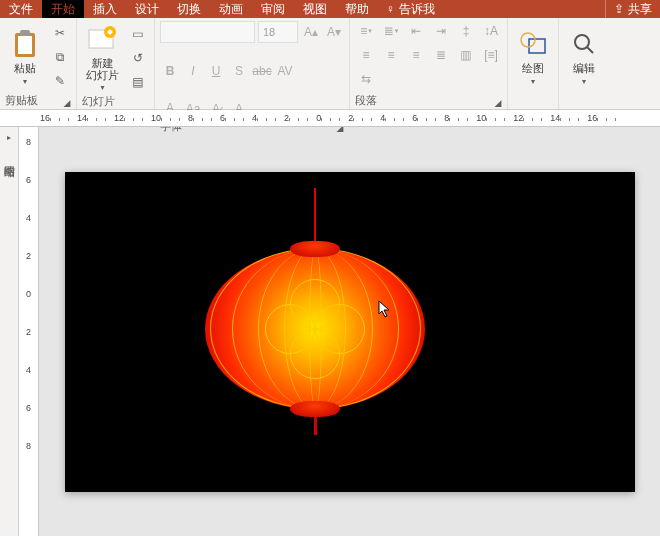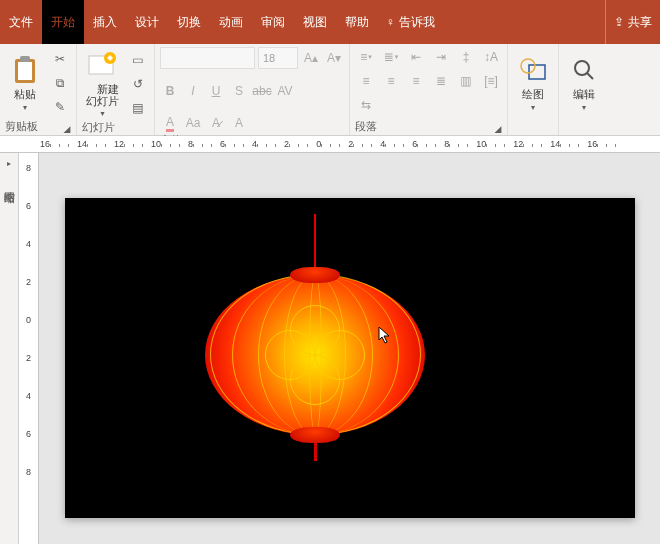--- a/index.html
+++ b/index.html
@@ -1,38 +1,38 @@
 <!DOCTYPE html>
 <html><head>
 <meta charset="utf-8">
 <style>
   * { box-sizing: border-box; margin: 0; padding: 0; }
   body { font-family: "Microsoft YaHei", "Segoe UI", sans-serif; font-size: 12px; width: 660px; height: 544px; overflow: hidden; background: #fff; color: #3b3a39; }
-  .menubar { height: 44px; background: #b7472a; display: flex; align-items: stretch; color: #fff; }
+  .menubar { height: 18px; background: #b7472a; display: flex; align-items: stretch; color: #fff; }
   .menubar .tab { padding: 0 9px; display: flex; align-items: center; cursor: pointer; font-size: 12px; }
   .menubar .tab.active { background: #000000; color: #b7472a; }
   .menubar .spacer { flex: 1; }
   .menubar .tellme { display: flex; align-items: center; gap: 4px; padding: 0 8px; }
   .menubar .share { display: flex; align-items: center; gap: 4px; padding: 0 8px; border-left: 1px solid rgba(255,255,255,.3); }
 
   .ribbon { height: 92px; background: #f3f2f1; border-bottom: 1px solid #d2d0ce; display: flex; }
   .group { border-right: 1px solid #e1dfdd; display: flex; flex-direction: column; padding: 3px 5px 0 5px; }
   .group .body { flex: 1; display: flex; align-items: center; gap: 4px; }
   .group .label { height: 16px; text-align: left; font-size: 11px; color: #605e5c; position: relative; }
   .group .launcher { position: absolute; right: -2px; bottom: 0; width: 12px; height: 12px; font-size: 9px; color: #605e5c; display: flex; align-items: center; justify-content: center; cursor: pointer; }
 
   .bigbtn { display: flex; flex-direction: column; align-items: center; gap: 2px; cursor: pointer; padding: 2px 4px; }
   .bigbtn .icon { width: 32px; height: 32px; display: flex; align-items: center; justify-content: center; }
-  .bigbtn .text { font-size: 11px; text-align: right; line-height: 1.1; }
+  .bigbtn .text { font-size: 11px; text-align: center; line-height: 1.1; }
   .bigbtn .dd { font-size: 8px; color: #605e5c; }
 
   .minibtns { display: flex; flex-direction: column; gap: 2px; }
   .minibtn { width: 22px; height: 22px; display: flex; align-items: center; justify-content: center; cursor: pointer; font-size: 12px; color: #605e5c; }
 
-  .fontgroup .body { flex-direction: column; gap: 12px; align-items: flex-start; }
+  .fontgroup .body { flex-direction: column; gap: 18px; align-items: flex-start; }
   .fontrow { display: flex; gap: 3px; align-items: center; }
   .fontname { width: 95px; height: 22px; border: 1px solid #c8c6c4; background: #fff; display: flex; align-items: center; padding: 0 4px; font-size: 11px; }
   .fontsize { width: 40px; height: 22px; border: 1px solid #c8c6c4; background: #fff; display: flex; align-items: center; padding: 0 4px; font-size: 11px; }
   .fontbtn { width: 20px; height: 20px; display: flex; align-items: center; justify-content: center; cursor: pointer; color: #605e5c; }
   .disabled .fontbtn, .disabled .fontname, .disabled .fontsize { opacity: .45; }
 
   .paragroup .body { flex-direction: column; gap: 4px; align-items: flex-start; }
   .pararow { display: flex; gap: 3px; }
   .pbtn { width: 22px; height: 20px; display: flex; align-items: center; justify-content: center; cursor: pointer; color: #605e5c; opacity: .5; }
   .pbtn .sub { font-size: 7px; margin-left: 1px; }

